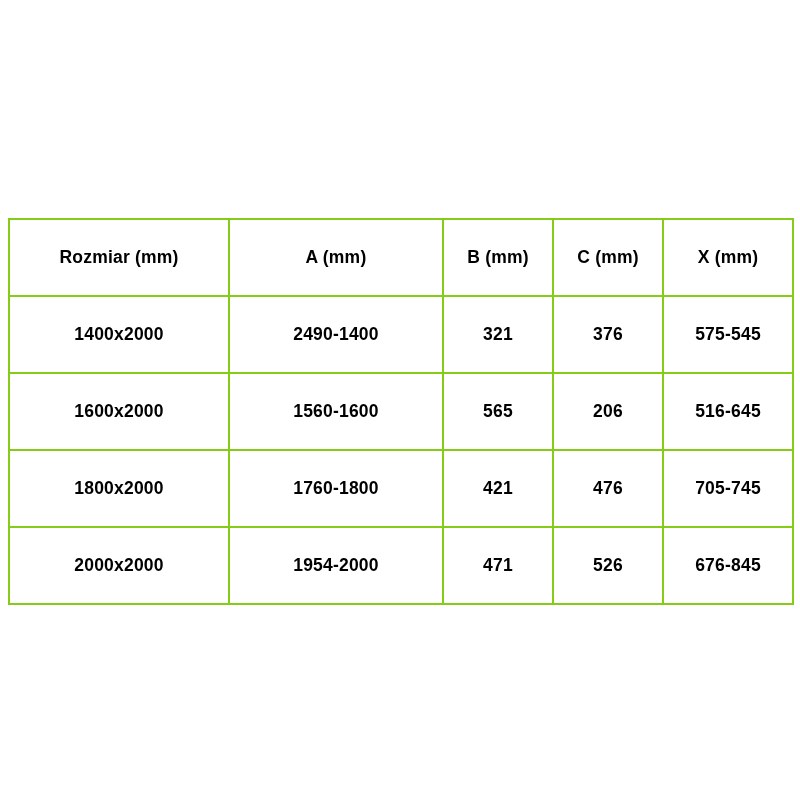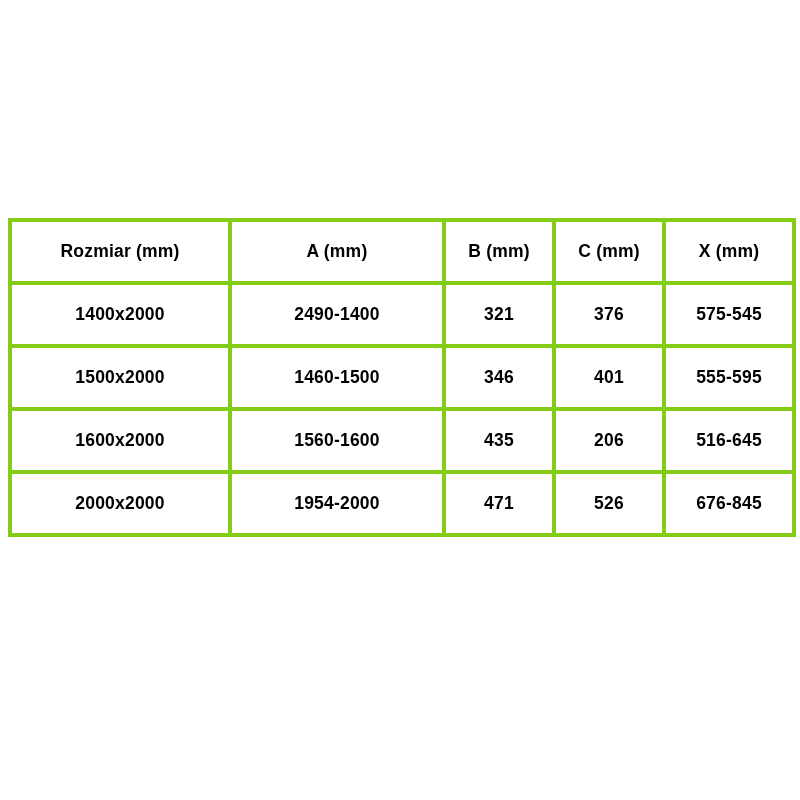--- a/index.html
+++ b/index.html
@@ -26,27 +26,27 @@
     top: 218px;
     width: 784px;
   }
   table.dims {
     border-collapse: collapse;
     width: 784px;
     table-layout: fixed;
   }
   table.dims th,
   table.dims td {
-    border: 4px solid #84cc16;
+    border: 2px solid #84cc16;
     text-align: center;
     vertical-align: middle;
     font-weight: bold;
     font-size: 17.5px;
     color: #000000;
-    padding: 4px;
+    padding: 12px;
     height: 51px;
     line-height: 51px;
     white-space: nowrap;
     letter-spacing: 0.2px;
   }
   table.dims th {
     font-size: 17.5px;
   }
   
   col.c0 { width: 220px; }
@@ -79,32 +79,32 @@
       </thead>
       <tbody>
         <tr>
           <td>1400x2000</td>
           <td>2490-1400</td>
           <td>321</td>
           <td>376</td>
           <td>575-545</td>
         </tr>
         <tr>
-          <td>1500x2000</td>
-          <td>1460-1500</td>
-          <td>346</td>
-          <td>401</td>
-          <td>555-595</td>
+          <td>1600x2000</td>
+          <td>1560-1600</td>
+          <td>565</td>
+          <td>206</td>
+          <td>516-645</td>
         </tr>
         <tr>
-          <td>1600x2000</td>
-          <td>1560-1600</td>
-          <td>435</td>
-          <td>206</td>
-          <td>516-645</td>
+          <td>1800x2000</td>
+          <td>1760-1800</td>
+          <td>421</td>
+          <td>476</td>
+          <td>705-745</td>
         </tr>
         <tr>
           <td>2000x2000</td>
           <td>1954-2000</td>
           <td>471</td>
           <td>526</td>
           <td>676-845</td>
         </tr>
       </tbody>
     </table>

